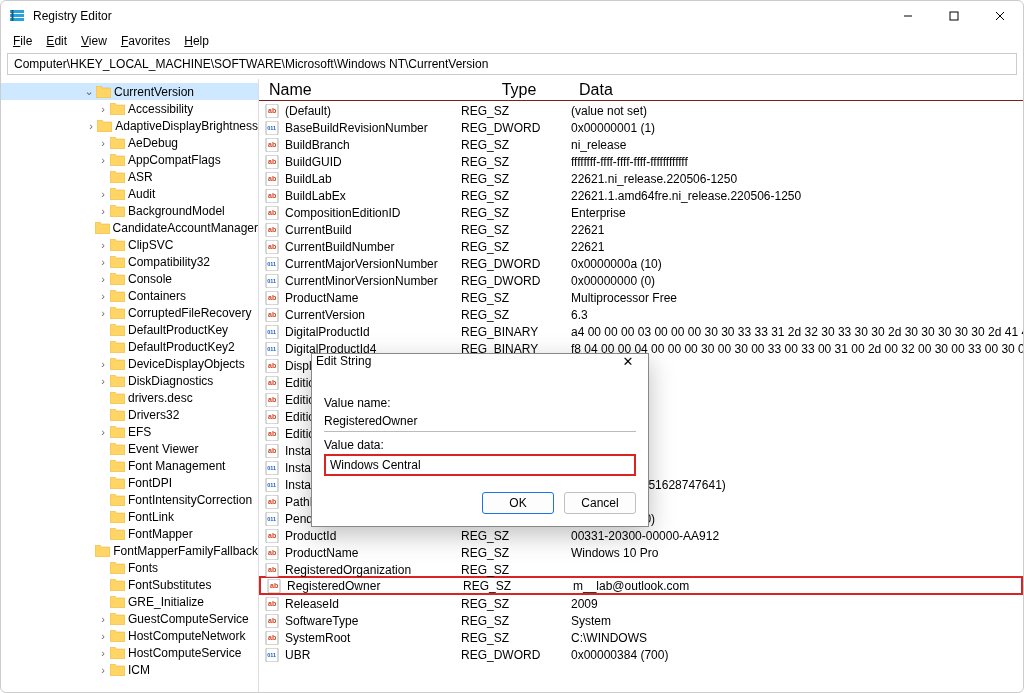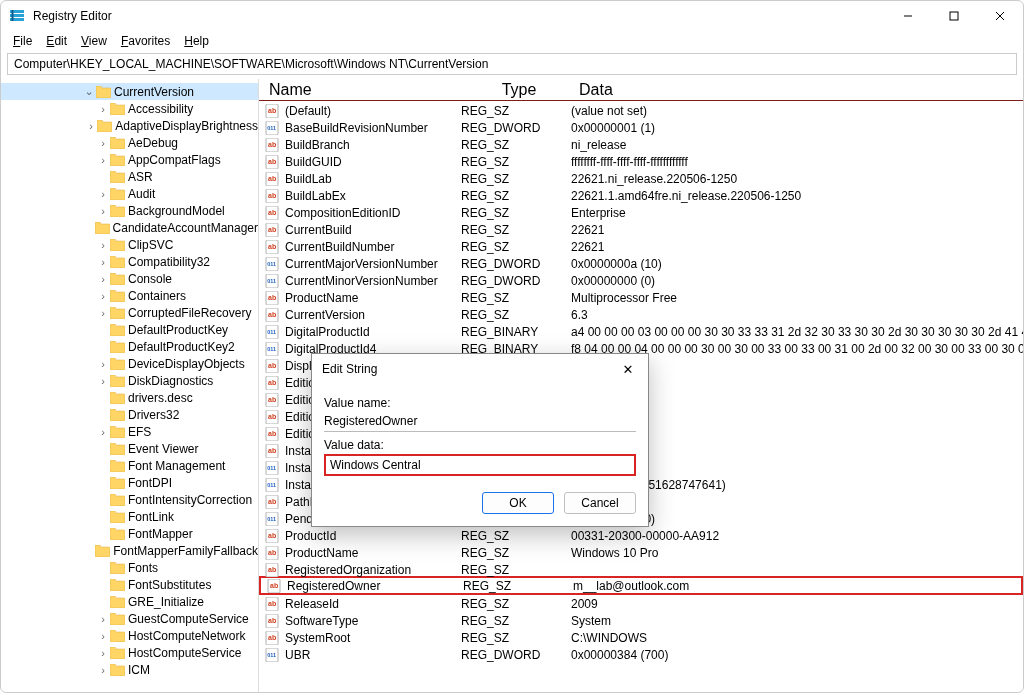--- a/index.html
+++ b/index.html
@@ -44,21 +44,21 @@
 .list-body { position: relative; }
 .list-row { display: flex; height: 17px; align-items: flex-end; font-size: 12px; white-space: nowrap; overflow: hidden; }
 .list-row.hl { border: 2px solid #d92424; height: 19px; margin-top:-1px; margin-bottom:-1px;}
 .list-row .icon { width: 16px; display:inline-flex; margin-left: 6px; margin-right: 4px; }
 .list-row .nm { width: 176px; overflow: hidden; }
 .list-row .tp { width: 110px; }
 .list-row .dt { flex: 1; overflow: hidden; }
 
 
 .dialog { position: absolute; left: 310px; top: 352px; width: 338px; background: #fff; border: 1px solid #888; box-shadow: 0 8px 24px rgba(0,0,0,0.25); z-index: 10; font-size: 12px; }
-.dlg-title { height: 30px; display:flex; align-items:center; padding-left:10px; }
+.dlg-title { height: 30px; display:flex; padding-left:4px; }
 .dlg-close { margin-left:auto; width:40px; text-align:center; font-size:13px; }
 .dlg-body { padding: 6px 12px 10px 12px; }
 .dlg-label { font-size: 12px; margin-top: 6px; margin-bottom: 2px; }
 .dlg-ro { border-bottom: 1px solid #bbb; padding: 2px 0 3px 0; font-size:12px; }
 .dlg-input { width: 100%; border: 2px solid #d92424; padding: 2px 4px; font-size: 12px; outline:none; }
 .dlg-buttons { display:flex; justify-content:flex-end; gap:10px; padding: 6px 12px 12px 0; }
 .dlg-btn { width: 72px; height: 22px; border: 1px solid #bfbfbf; background: #fdfdfd; border-radius: 3px; font-size:12px; display:flex; align-items:center; justify-content:center; }
 .dlg-btn.ok { border-color: #1a73e8; }
 
 svg { display:block; }

